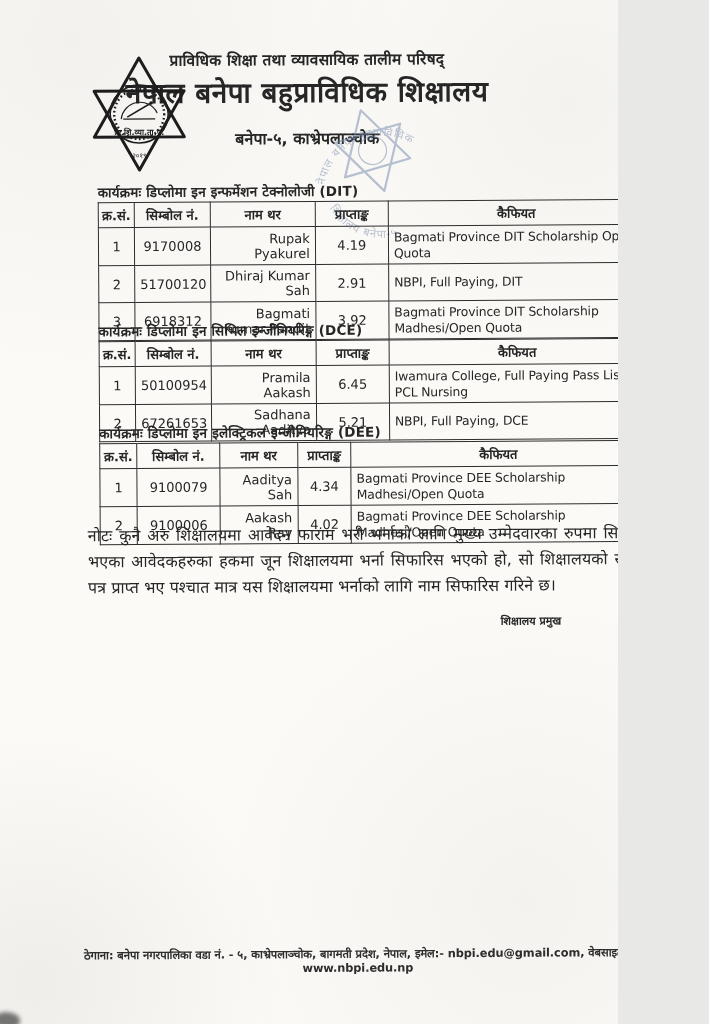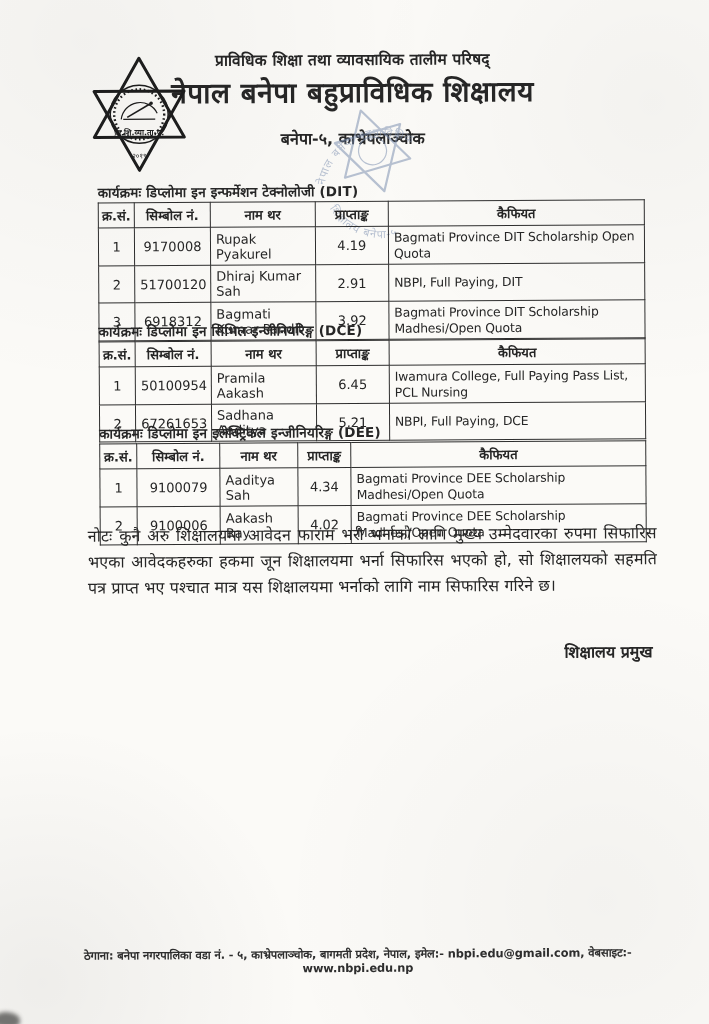--- a/index.html
+++ b/index.html
@@ -4,21 +4,21 @@
 <style>
   html,body{margin:0;padding:0;}
   body{
     width:709px;height:1024px;
     background:#e8e8e6;
     font-family:"DejaVu Sans", sans-serif;
     color:#262626;
     overflow:hidden;
   }
   .sheet{
-    position:relative;width:709px;height:1024px;
+    position:relative;width:618px;height:1024px;
     background:
       radial-gradient(circle at 12% 4%, rgba(0,0,0,0.035), transparent 30%),
       radial-gradient(circle at 92% 10%, rgba(0,0,0,0.03), transparent 26%),
       radial-gradient(circle at 6% 96%, rgba(0,0,0,0.05), transparent 22%),
       radial-gradient(circle at 85% 88%, rgba(0,0,0,0.03), transparent 30%),
       #fbfaf7;
     overflow:hidden;
   }
   .sheet-inner{
     position:absolute;inset:0;
@@ -62,37 +62,37 @@
     border:1.5px solid #2e2e2e;
     padding:3px 5px;
     vertical-align:middle;
     overflow:hidden;
   }
   .ptable th{
     font-size:13px;font-weight:700;text-align:center;padding:3px 2px;
   }
   .ptable td{height:24px;}
   .c-center{text-align:center;}
-  .c-name{text-align:left;padding-left:8px;}
+  .c-name{text-align:right;padding-left:8px;}
   .c-remark{
     text-align:left;padding-left:9px;
     font-size:12.4px;letter-spacing:-0.15px;line-height:1.25;
   }
   #title-0{top:182px;} #table-0{top:201px;}
   #title-1{top:321px;} #table-1{top:340px;}
   #title-2{top:423px;} #table-2{top:442px;}
   
   .note{
     position:absolute;top:522px;left:87px;width:569px;
     font-size:16px;line-height:1.62;text-align:justify;
     letter-spacing:.1px;
   }
   .signature{
-    position:absolute;top:642px;right:58px;
-    font-size:16px;font-weight:600;
+    position:absolute;top:614px;right:58px;
+    font-size:11px;font-weight:600;
   }
   .footer{
     position:absolute;top:946px;left:30px;width:649px;
     text-align:center;font-size:11.4px;font-weight:700;color:#2e2e2e;
     letter-spacing:-0.1px;
   }
   svg text{font-family:"DejaVu Sans", sans-serif;}
 </style>
 </head>
 <body>

